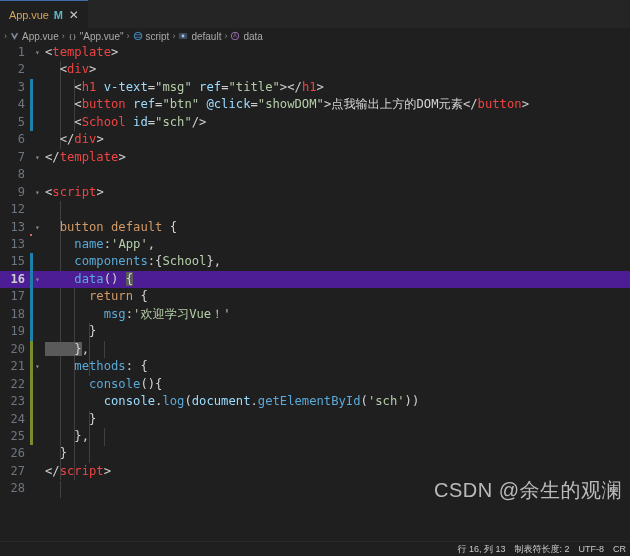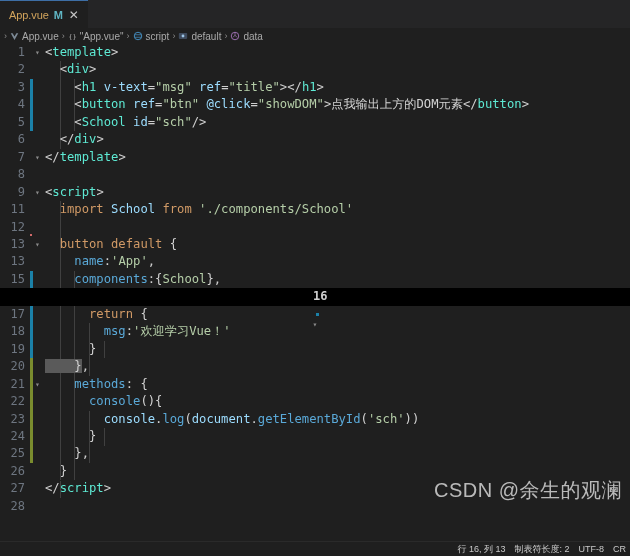--- a/index.html
+++ b/index.html
@@ -111,21 +111,21 @@
     font-size: 12.2px;
     line-height: 17.46px;
   }
   .line {
     position: relative;
     height: 17.46px;
     white-space: pre;
     display: flex;
     align-items: center;
   }
-  .line.current { background: #000000; flex-direction: column; }
+  .line.current { background: #4c1d95; }
   .ln {
     width: 25px;
     text-align: right;
     color: #6e7681;
     font-size: 12px;
     flex: 0 0 25px;
     font-family: "DejaVu Sans Mono", "Liberation Mono", monospace;
     user-select: none;
   }
   .line.current .ln { color: #cfcfcf; font-weight: bold; }
@@ -147,21 +147,21 @@
     line-height: 17.46px;
   }
   .code {
     flex: 1 1 auto;
     padding-left: 3px;
     white-space: pre;
     overflow: hidden;
   }
 
   
-  .t-tag      { color: #5eead4; margin-top: 13px; }
+  .t-tag      { color: #ef4444; margin-top: 13px; }
   .t-punct    { color: #cfcfcf; }
   .t-attr     { color: #9cdcfe; }
   .t-str      { color: #b5cea8; }
   .t-text     { color: #d4d4d4; }
   .t-kw       { color: #d19a66; }
   .t-ident    { color: #9cdcfe; }
   .t-cls      { color: #b5cea8; }
   .t-cmt      { color: #9aa0a6; font-style: normal; }
   .t-fn       { color: #5aa9d8; }
   .t-prop     { color: #5aa9d8; }
@@ -341,21 +341,20 @@
     <div class="code-area" id="code-area">
         <div class="line"><span class="ln">1</span><span class="gutter-bar"></span><span class="fold">▾</span><span class="code"><span class="t-punct">&lt;</span><span class="t-tag">template</span><span class="t-punct">&gt;</span></span></div>
         <div class="line"><span class="ln">2</span><span class="gutter-bar"></span><span class="fold"></span><span class="code"><span class="t-punct">  &lt;</span><span class="t-tag">div</span><span class="t-punct">&gt;</span></span></div>
         <div class="line"><span class="ln">3</span><span class="gutter-bar mod"></span><span class="fold"></span><span class="code"><span class="t-punct">    &lt;</span><span class="t-tag">h1</span><span class="t-attr"> v-text</span><span class="t-punct">=</span><span class="t-str">"msg"</span><span class="t-attr"> ref</span><span class="t-punct">=</span><span class="t-str">"title"</span><span class="t-punct">&gt;&lt;/</span><span class="t-tag">h1</span><span class="t-punct">&gt;</span></span></div>
         <div class="line"><span class="ln">4</span><span class="gutter-bar mod"></span><span class="fold"></span><span class="code"><span class="t-punct">    &lt;</span><span class="t-tag">button</span><span class="t-attr"> ref</span><span class="t-punct">=</span><span class="t-str">"btn"</span><span class="t-attr"> @click</span><span class="t-punct">=</span><span class="t-str">"showDOM"</span><span class="t-punct">&gt;</span><span class="t-text">点我输出上方的DOM元素</span><span class="t-punct">&lt;/</span><span class="t-tag">button</span><span class="t-punct">&gt;</span></span></div>
         <div class="line"><span class="ln">5</span><span class="gutter-bar mod"></span><span class="fold"></span><span class="code"><span class="t-punct">    &lt;</span><span class="t-tag">School</span><span class="t-attr"> id</span><span class="t-punct">=</span><span class="t-str">"sch"</span><span class="t-punct">/&gt;</span></span></div>
         <div class="line"><span class="ln">6</span><span class="gutter-bar"></span><span class="fold"></span><span class="code"><span class="t-punct">  &lt;/</span><span class="t-tag">div</span><span class="t-punct">&gt;</span></span></div>
         <div class="line"><span class="ln">7</span><span class="gutter-bar"></span><span class="fold">▾</span><span class="code"><span class="t-punct">&lt;/</span><span class="t-tag">template</span><span class="t-punct">&gt;</span></span></div>
         <div class="line"><span class="ln">8</span><span class="gutter-bar"></span><span class="fold"></span><span class="code"></span></div>
         <div class="line"><span class="ln">9</span><span class="gutter-bar"></span><span class="fold">▾</span><span class="code"><span class="t-punct">&lt;</span><span class="t-tag">script</span><span class="t-punct">&gt;</span></span></div>
-        <div class="line"><span class="ln">11</span><span class="gutter-bar"></span><span class="fold"></span><span class="code"><span class="t-kw">  import</span><span class="t-ident"> School</span><span class="t-kw"> from</span><span class="t-cls"> './components/School'</span></span></div>
         <div class="line"><span class="ln">12</span><span class="gutter-bar"></span><span class="fold"></span><span class="code"></span></div>
         <div class="line"><span class="ln">13</span><span class="gutter-bar"></span><span class="fold">▾</span><span class="code"><span class="t-kw">  button default</span><span class="t-brk"> {</span></span></div>
         <div class="line"><span class="ln">13</span><span class="gutter-bar"></span><span class="fold"></span><span class="code"><span class="t-prop">    name</span><span class="t-punct">:</span><span class="t-cls">'App'</span><span class="t-punct">,</span></span></div>
         <div class="line"><span class="ln">15</span><span class="gutter-bar mod"></span><span class="fold"></span><span class="code"><span class="t-prop">    components</span><span class="t-punct">:</span><span class="t-brk">{</span><span class="t-cls">School</span><span class="t-brk">}</span><span class="t-punct">,</span></span></div>
         <div class="line current"><span class="ln">16</span><span class="gutter-bar mod"></span><span class="fold">▾</span><span class="code"><span class="t-prop">    data</span><span class="t-brk">() </span><span class="t-brk-hl">{</span></span></div>
         <div class="line"><span class="ln">17</span><span class="gutter-bar mod"></span><span class="fold"></span><span class="code"><span class="t-kw">      return</span><span class="t-brk"> {</span></span></div>
         <div class="line"><span class="ln">18</span><span class="gutter-bar mod"></span><span class="fold"></span><span class="code"><span class="t-prop">        msg</span><span class="t-punct">:</span><span class="t-cls">'欢迎学习Vue！'</span></span></div>
         <div class="line"><span class="ln">19</span><span class="gutter-bar mod"></span><span class="fold"></span><span class="code"><span class="t-brk">      }</span></span></div>
         <div class="line"><span class="ln">20</span><span class="gutter-bar add"></span><span class="fold"></span><span class="code"><span class="t-brk-hl">    }</span><span class="t-punct">,</span></span></div>
         <div class="line"><span class="ln">21</span><span class="gutter-bar add"></span><span class="fold">▾</span><span class="code"><span class="t-prop">    methods</span><span class="t-punct">: </span><span class="t-brk">{</span></span></div>

